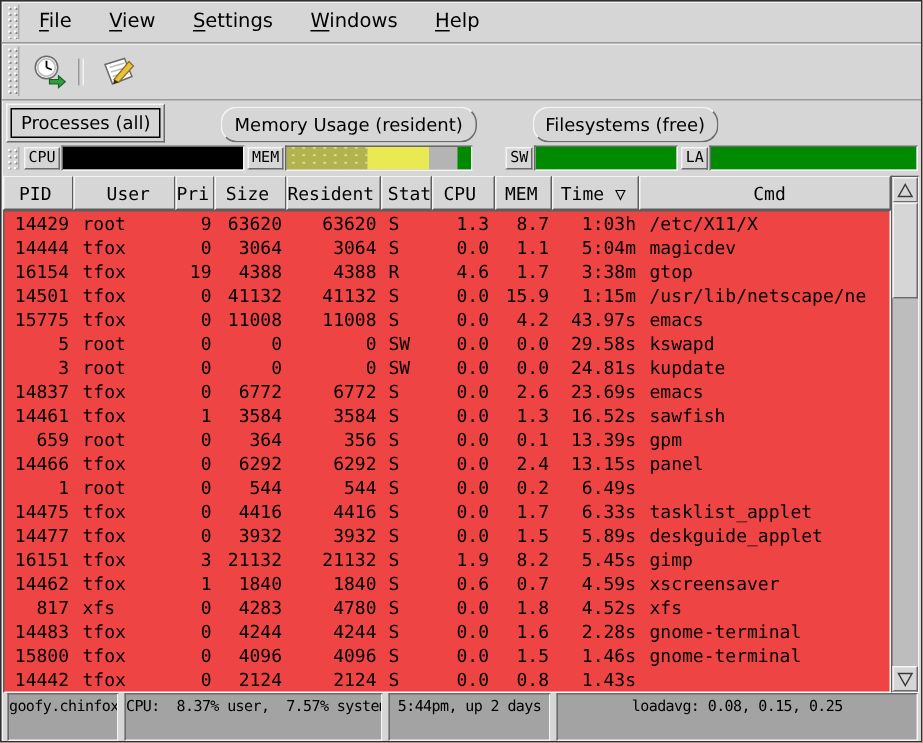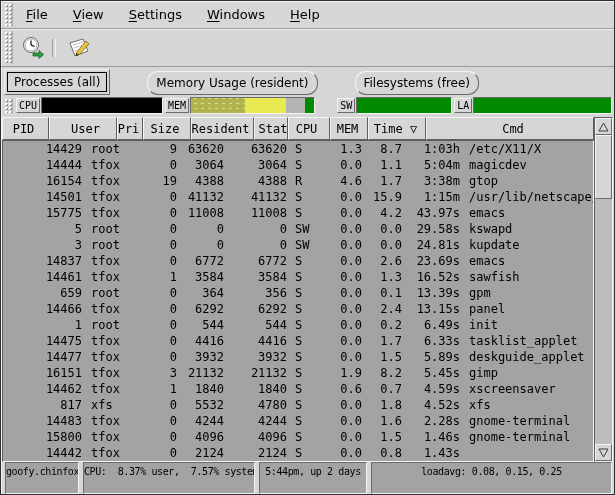--- a/index.html
+++ b/index.html
@@ -42,21 +42,21 @@
   .w-sw{width:94px;margin-right:2px;}
   .w-la{flex:1;}
 
   
   .list-wrap{flex:1;display:flex;margin:1px 1px 0 1px;overflow:hidden;}
   .list-main{flex:1;display:flex;flex-direction:column;overflow:hidden;}
   .thead{display:flex;height:23px;flex:none;}
   .th{box-sizing:border-box;background:#d6d6d6;border:1px solid;border-color:#f4f4f4 #5e5e5e #5e5e5e #f4f4f4;
       box-shadow:1px 0 0 #9a9a9a;font-family:"DejaVu Sans Mono",monospace;font-size:12px;
       display:flex;align-items:center;justify-content:center;white-space:pre;}
-  .tbody{flex:1;background:#a3a3a3;border:1px solid;border-color:#5e5e5e #f4f4f4 #f4f4f4 #5e5e5e;overflow:hidden;padding-left:36px;}
+  .tbody{flex:1;background:#ef4444;border:1px solid;border-color:#5e5e5e #f4f4f4 #f4f4f4 #5e5e5e;overflow:hidden;}
   .trow{display:flex;height:16px;line-height:16px;font-family:"DejaVu Sans Mono",monospace;font-size:12px;color:#000;white-space:pre;}
   .cell{box-sizing:border-box;overflow:hidden;}
   .c-pid{width:47px;text-align:right;padding-right:4px;}
   .c-user{width:68px;padding-left:5px;}
   .c-pri{width:26px;text-align:right;padding-right:3px;}
   .c-size{width:48px;text-align:right;padding-right:4px;}
   .c-resident{width:63px;text-align:right;padding-right:4px;}
   .c-stat{width:34px;padding-left:4px;}
   .c-cpu{width:42px;text-align:right;padding-right:5px;}
   .c-mem{width:38px;text-align:right;padding-right:3px;}
@@ -167,26 +167,26 @@
           <div class="trow"><div class="cell c-pid">14444</div><div class="cell c-user">tfox</div><div class="cell c-pri">0</div><div class="cell c-size">3064</div><div class="cell c-resident">3064</div><div class="cell c-stat">S</div><div class="cell c-cpu">0.0</div><div class="cell c-mem">1.1</div><div class="cell c-time">5:04m</div><div class="cell c-cmd">magicdev</div></div>
           <div class="trow"><div class="cell c-pid">16154</div><div class="cell c-user">tfox</div><div class="cell c-pri">19</div><div class="cell c-size">4388</div><div class="cell c-resident">4388</div><div class="cell c-stat">R</div><div class="cell c-cpu">4.6</div><div class="cell c-mem">1.7</div><div class="cell c-time">3:38m</div><div class="cell c-cmd">gtop</div></div>
           <div class="trow"><div class="cell c-pid">14501</div><div class="cell c-user">tfox</div><div class="cell c-pri">0</div><div class="cell c-size">41132</div><div class="cell c-resident">41132</div><div class="cell c-stat">S</div><div class="cell c-cpu">0.0</div><div class="cell c-mem">15.9</div><div class="cell c-time">1:15m</div><div class="cell c-cmd">/usr/lib/netscape/ne</div></div>
           <div class="trow"><div class="cell c-pid">15775</div><div class="cell c-user">tfox</div><div class="cell c-pri">0</div><div class="cell c-size">11008</div><div class="cell c-resident">11008</div><div class="cell c-stat">S</div><div class="cell c-cpu">0.0</div><div class="cell c-mem">4.2</div><div class="cell c-time">43.97s</div><div class="cell c-cmd">emacs</div></div>
           <div class="trow"><div class="cell c-pid">5</div><div class="cell c-user">root</div><div class="cell c-pri">0</div><div class="cell c-size">0</div><div class="cell c-resident">0</div><div class="cell c-stat">SW</div><div class="cell c-cpu">0.0</div><div class="cell c-mem">0.0</div><div class="cell c-time">29.58s</div><div class="cell c-cmd">kswapd</div></div>
           <div class="trow"><div class="cell c-pid">3</div><div class="cell c-user">root</div><div class="cell c-pri">0</div><div class="cell c-size">0</div><div class="cell c-resident">0</div><div class="cell c-stat">SW</div><div class="cell c-cpu">0.0</div><div class="cell c-mem">0.0</div><div class="cell c-time">24.81s</div><div class="cell c-cmd">kupdate</div></div>
           <div class="trow"><div class="cell c-pid">14837</div><div class="cell c-user">tfox</div><div class="cell c-pri">0</div><div class="cell c-size">6772</div><div class="cell c-resident">6772</div><div class="cell c-stat">S</div><div class="cell c-cpu">0.0</div><div class="cell c-mem">2.6</div><div class="cell c-time">23.69s</div><div class="cell c-cmd">emacs</div></div>
           <div class="trow"><div class="cell c-pid">14461</div><div class="cell c-user">tfox</div><div class="cell c-pri">1</div><div class="cell c-size">3584</div><div class="cell c-resident">3584</div><div class="cell c-stat">S</div><div class="cell c-cpu">0.0</div><div class="cell c-mem">1.3</div><div class="cell c-time">16.52s</div><div class="cell c-cmd">sawfish</div></div>
           <div class="trow"><div class="cell c-pid">659</div><div class="cell c-user">root</div><div class="cell c-pri">0</div><div class="cell c-size">364</div><div class="cell c-resident">356</div><div class="cell c-stat">S</div><div class="cell c-cpu">0.0</div><div class="cell c-mem">0.1</div><div class="cell c-time">13.39s</div><div class="cell c-cmd">gpm</div></div>
           <div class="trow"><div class="cell c-pid">14466</div><div class="cell c-user">tfox</div><div class="cell c-pri">0</div><div class="cell c-size">6292</div><div class="cell c-resident">6292</div><div class="cell c-stat">S</div><div class="cell c-cpu">0.0</div><div class="cell c-mem">2.4</div><div class="cell c-time">13.15s</div><div class="cell c-cmd">panel</div></div>
-          <div class="trow"><div class="cell c-pid">1</div><div class="cell c-user">root</div><div class="cell c-pri">0</div><div class="cell c-size">544</div><div class="cell c-resident">544</div><div class="cell c-stat">S</div><div class="cell c-cpu">0.0</div><div class="cell c-mem">0.2</div><div class="cell c-time">6.49s</div><div class="cell c-cmd">init</div></div>
+          <div class="trow"><div class="cell c-pid">1</div><div class="cell c-user">root</div><div class="cell c-pri">0</div><div class="cell c-size">544</div><div class="cell c-resident">544</div><div class="cell c-stat">S</div><div class="cell c-cpu">0.0</div><div class="cell c-mem">0.2</div><div class="cell c-time">6.49s</div></div>
           <div class="trow"><div class="cell c-pid">14475</div><div class="cell c-user">tfox</div><div class="cell c-pri">0</div><div class="cell c-size">4416</div><div class="cell c-resident">4416</div><div class="cell c-stat">S</div><div class="cell c-cpu">0.0</div><div class="cell c-mem">1.7</div><div class="cell c-time">6.33s</div><div class="cell c-cmd">tasklist_applet</div></div>
           <div class="trow"><div class="cell c-pid">14477</div><div class="cell c-user">tfox</div><div class="cell c-pri">0</div><div class="cell c-size">3932</div><div class="cell c-resident">3932</div><div class="cell c-stat">S</div><div class="cell c-cpu">0.0</div><div class="cell c-mem">1.5</div><div class="cell c-time">5.89s</div><div class="cell c-cmd">deskguide_applet</div></div>
           <div class="trow"><div class="cell c-pid">16151</div><div class="cell c-user">tfox</div><div class="cell c-pri">3</div><div class="cell c-size">21132</div><div class="cell c-resident">21132</div><div class="cell c-stat">S</div><div class="cell c-cpu">1.9</div><div class="cell c-mem">8.2</div><div class="cell c-time">5.45s</div><div class="cell c-cmd">gimp</div></div>
           <div class="trow"><div class="cell c-pid">14462</div><div class="cell c-user">tfox</div><div class="cell c-pri">1</div><div class="cell c-size">1840</div><div class="cell c-resident">1840</div><div class="cell c-stat">S</div><div class="cell c-cpu">0.6</div><div class="cell c-mem">0.7</div><div class="cell c-time">4.59s</div><div class="cell c-cmd">xscreensaver</div></div>
-          <div class="trow"><div class="cell c-pid">817</div><div class="cell c-user">xfs</div><div class="cell c-pri">0</div><div class="cell c-size">5532</div><div class="cell c-resident">4780</div><div class="cell c-stat">S</div><div class="cell c-cpu">0.0</div><div class="cell c-mem">1.8</div><div class="cell c-time">4.52s</div><div class="cell c-cmd">xfs</div></div>
+          <div class="trow"><div class="cell c-pid">817</div><div class="cell c-user">xfs</div><div class="cell c-pri">0</div><div class="cell c-size">4283</div><div class="cell c-resident">4780</div><div class="cell c-stat">S</div><div class="cell c-cpu">0.0</div><div class="cell c-mem">1.8</div><div class="cell c-time">4.52s</div><div class="cell c-cmd">xfs</div></div>
           <div class="trow"><div class="cell c-pid">14483</div><div class="cell c-user">tfox</div><div class="cell c-pri">0</div><div class="cell c-size">4244</div><div class="cell c-resident">4244</div><div class="cell c-stat">S</div><div class="cell c-cpu">0.0</div><div class="cell c-mem">1.6</div><div class="cell c-time">2.28s</div><div class="cell c-cmd">gnome-terminal</div></div>
           <div class="trow"><div class="cell c-pid">15800</div><div class="cell c-user">tfox</div><div class="cell c-pri">0</div><div class="cell c-size">4096</div><div class="cell c-resident">4096</div><div class="cell c-stat">S</div><div class="cell c-cpu">0.0</div><div class="cell c-mem">1.5</div><div class="cell c-time">1.46s</div><div class="cell c-cmd">gnome-terminal</div></div>
           <div class="trow"><div class="cell c-pid">14442</div><div class="cell c-user">tfox</div><div class="cell c-pri">0</div><div class="cell c-size">2124</div><div class="cell c-resident">2124</div><div class="cell c-stat">S</div><div class="cell c-cpu">0.0</div><div class="cell c-mem">0.8</div><div class="cell c-time">1.43s</div></div>
         </div>
     </div>
     <div class="scrollbar">
       <div class="sb-btn">
         <svg width="11" height="10" viewBox="0 0 11 10">
           <polygon points="5.5,1 10,9 1,9" fill="#d6d6d6" stroke="#3c3c3c"></polygon>
         </svg>

